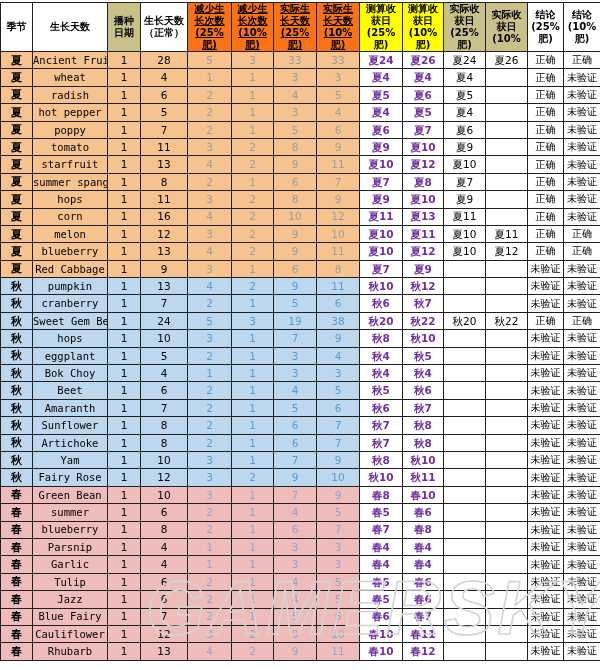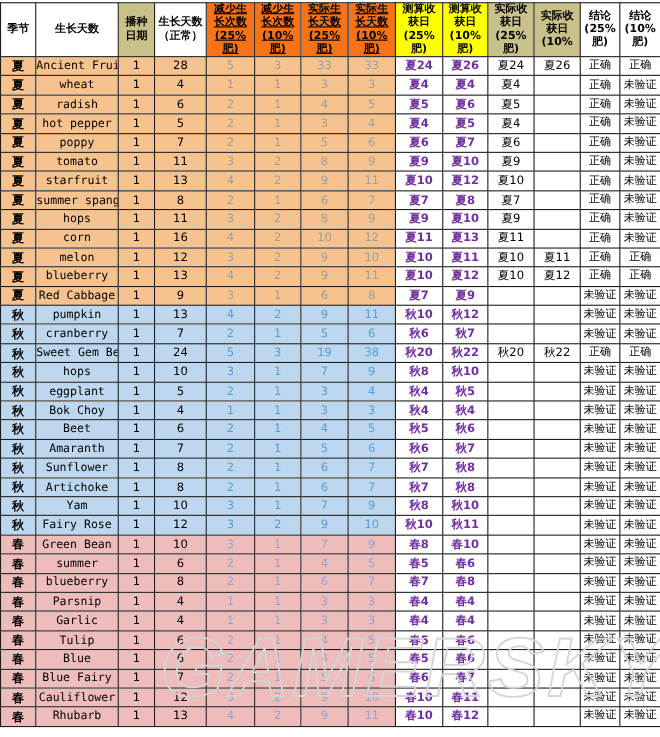--- a/index.html
+++ b/index.html
@@ -600,21 +600,21 @@
         <td class="c7 cbg cnum">5</td>
         <td class="c8 ccalc">春5</td>
         <td class="c9 ccalc">春6</td>
         <td class="c10"></td>
         <td class="c11"></td>
         <td class="c12">未验证</td>
         <td class="c13">未验证</td>
       </tr>
       <tr class="row-spring">
         <td class="c0 cbg">春</td>
-        <td class="c1 cbg">Blue</td>
+        <td class="c1 cbg">Jazz</td>
         <td class="c2 cbg">1</td>
         <td class="c3 cbg">6</td>
         <td class="c4 cbg cnum">2</td>
         <td class="c5 cbg cnum">1</td>
         <td class="c6 cbg cnum">4</td>
         <td class="c7 cbg cnum">5</td>
         <td class="c8 ccalc">春5</td>
         <td class="c9 ccalc">春6</td>
         <td class="c10"></td>
         <td class="c11"></td>

